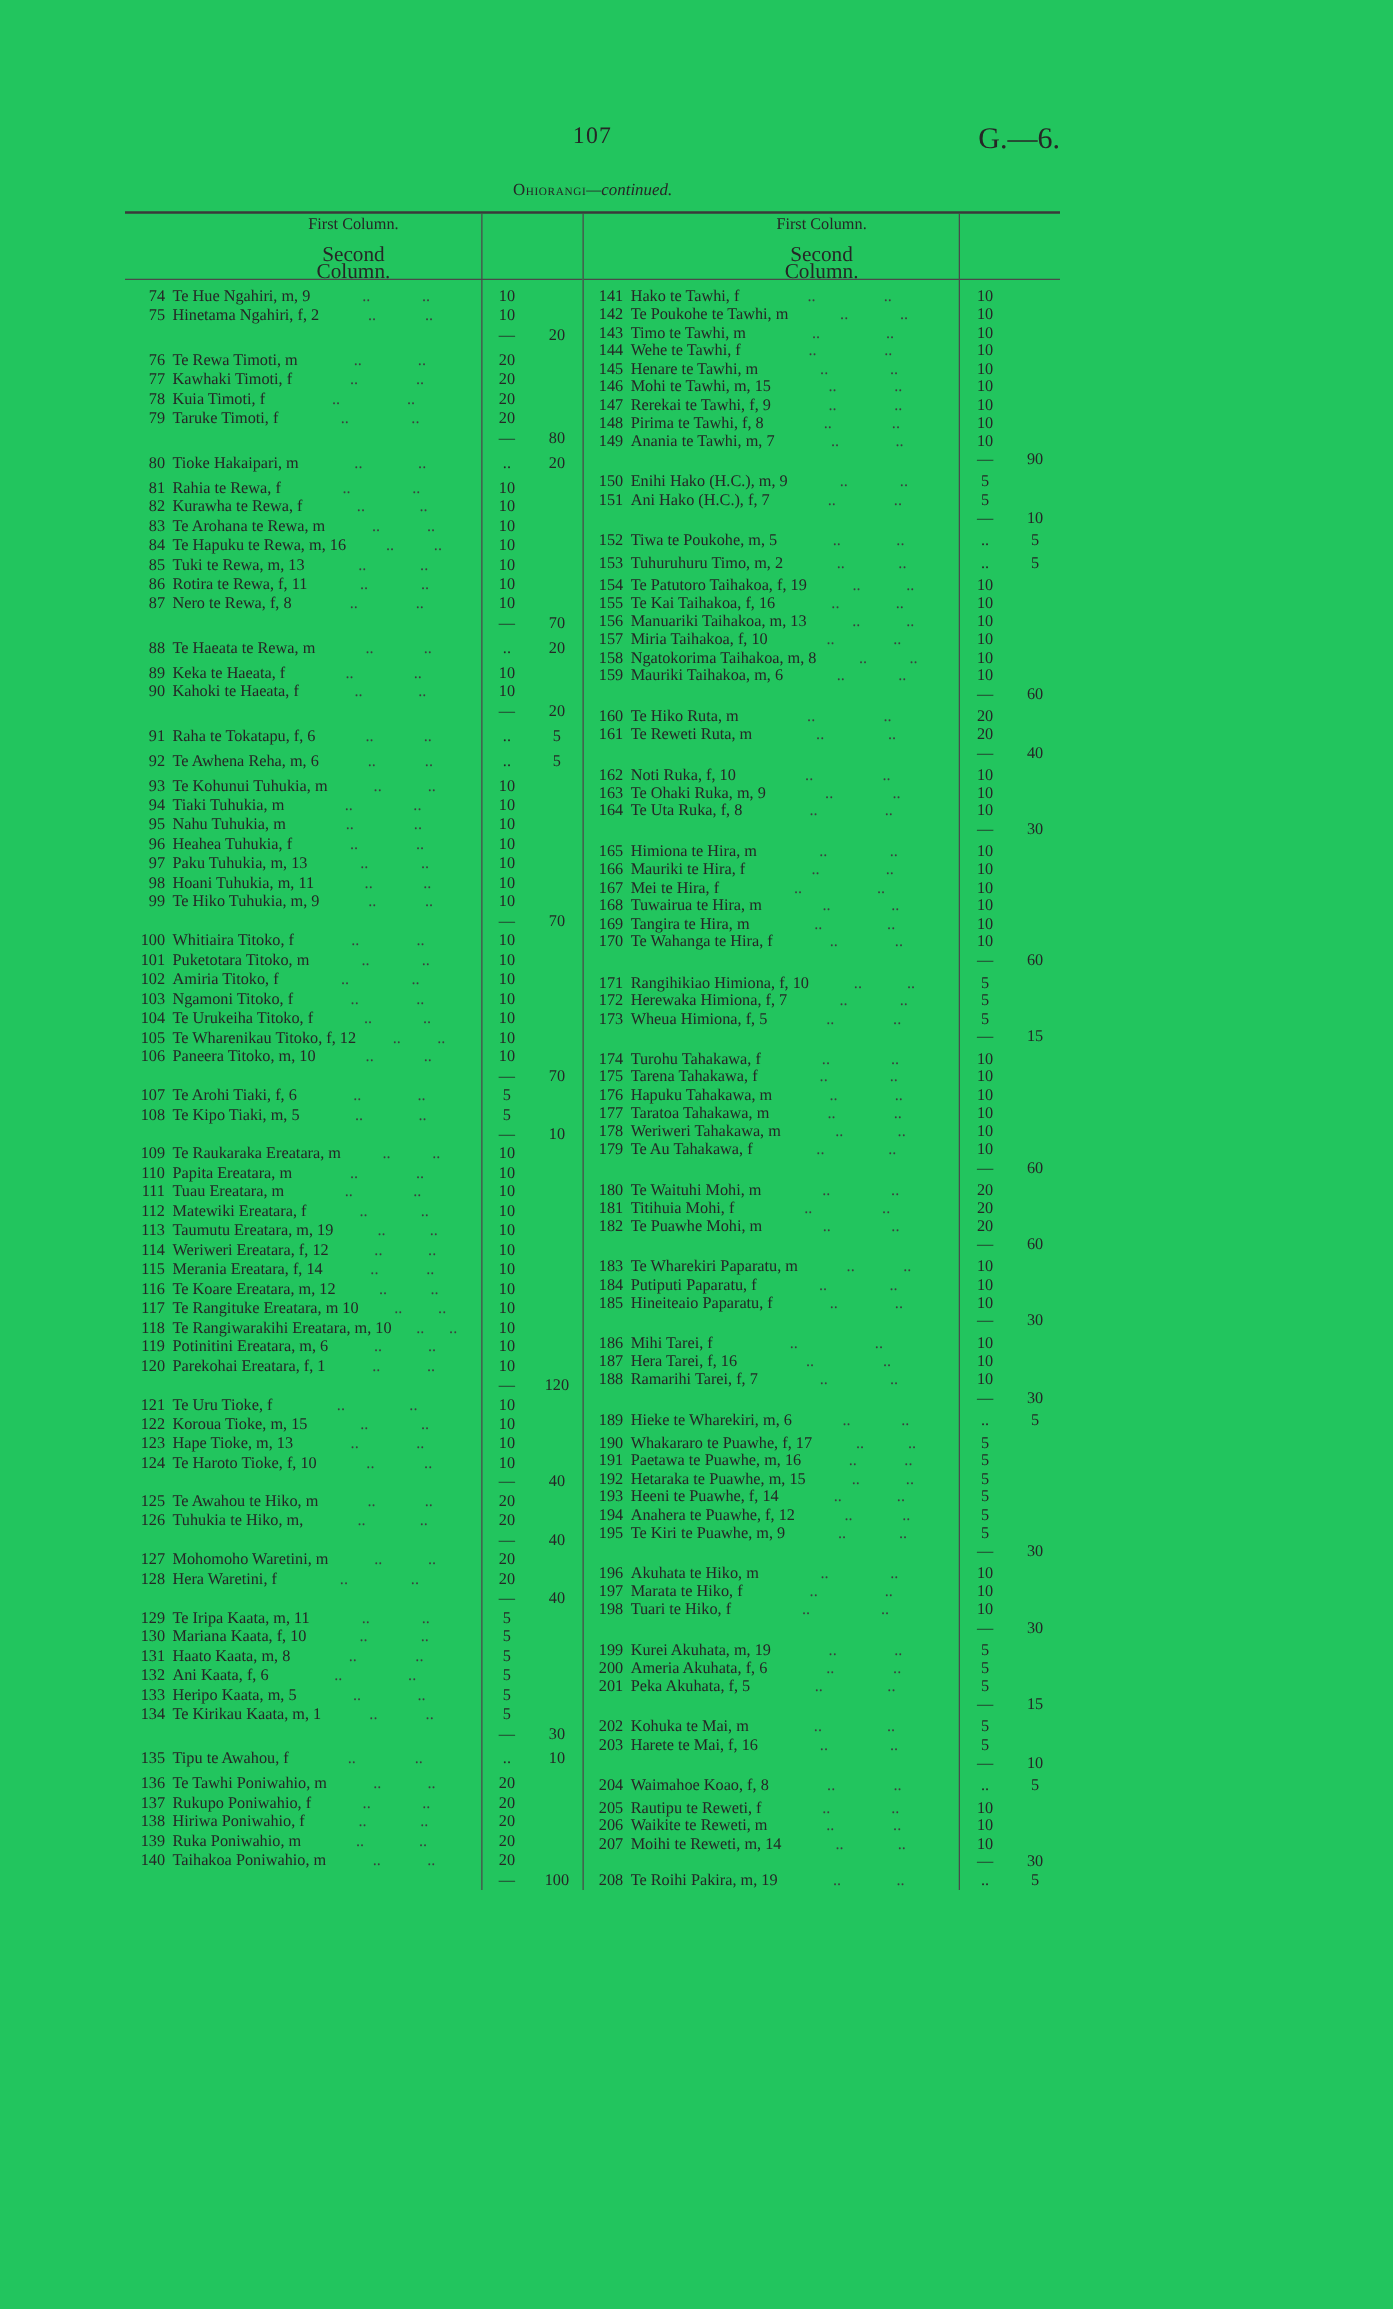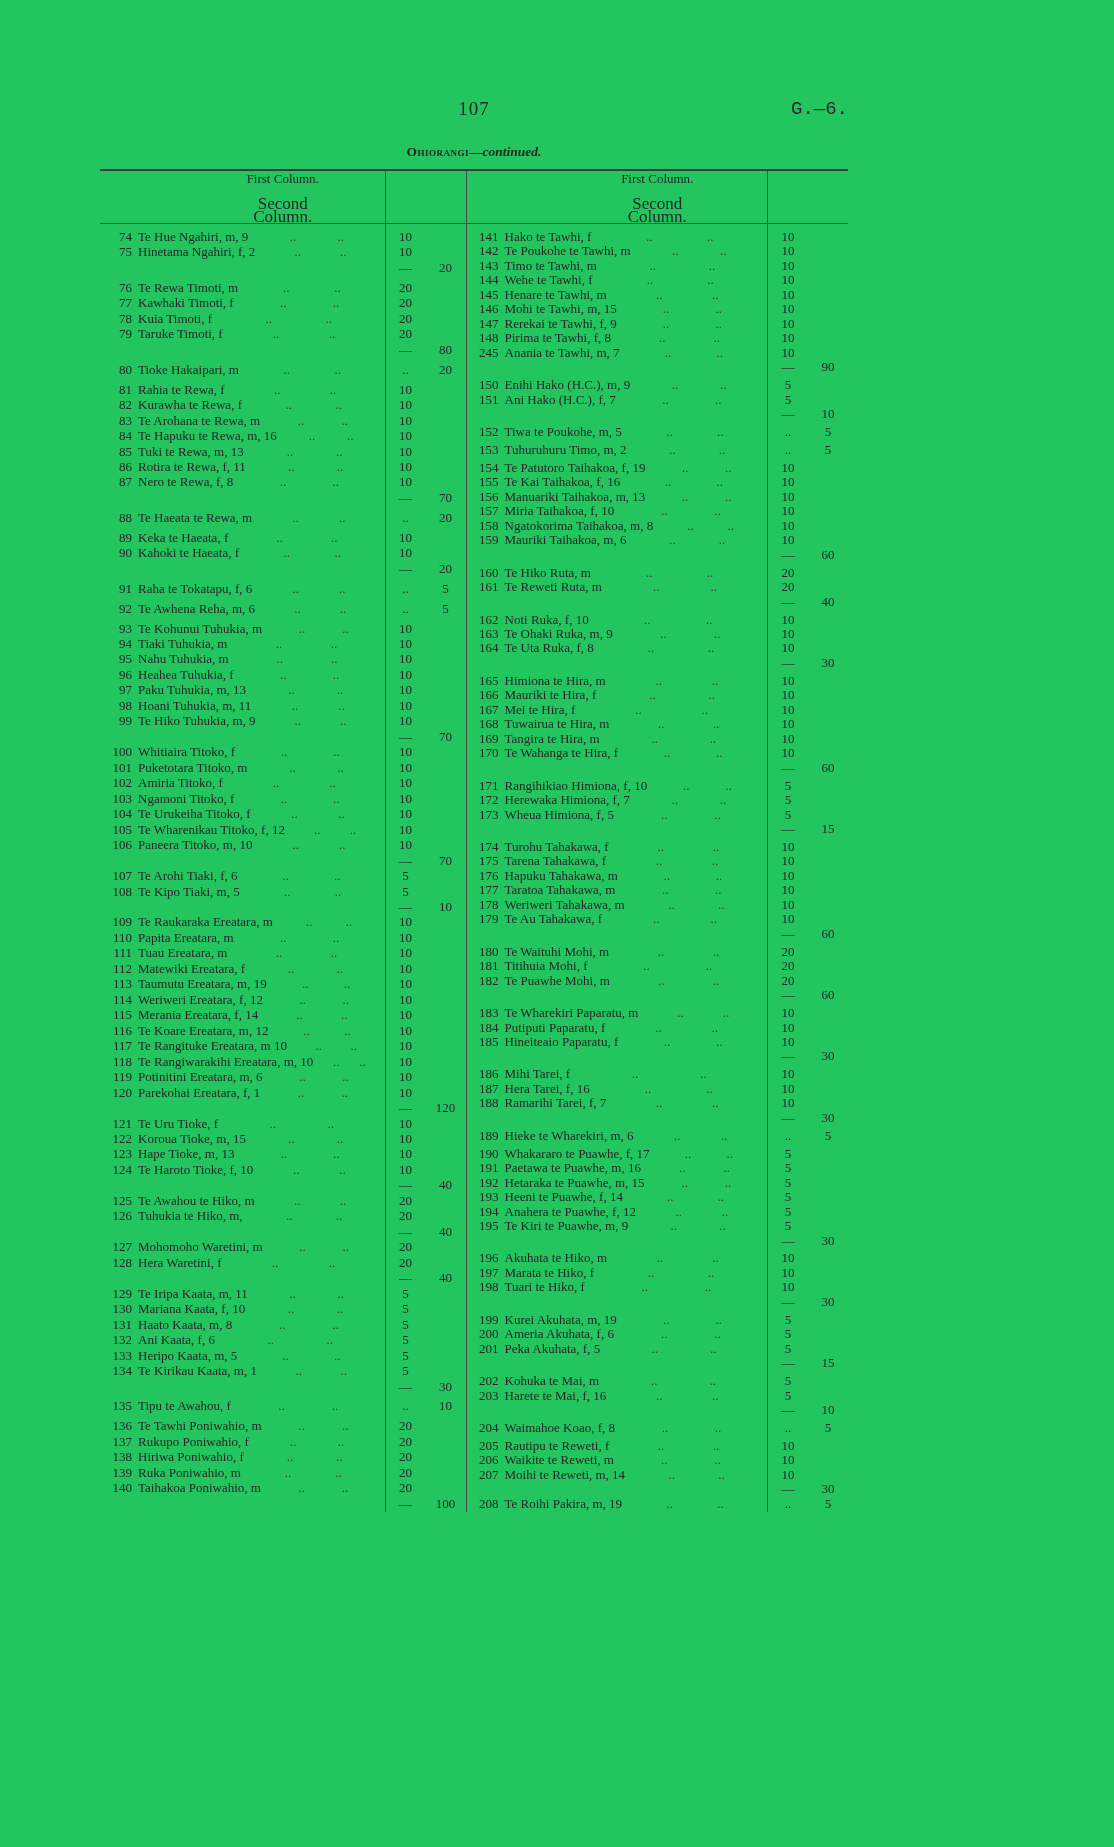--- a/index.html
+++ b/index.html
@@ -7,22 +7,22 @@
     position:relative;
     width:1114px;height:1847px;
     background:#22c55e;
     font-family:"Liberation Serif","DejaVu Serif",serif;
     color:#262626;
     overflow:hidden;
   }
   .content{position:absolute;left:100px;top:98px;width:748px;}
   .pagehead{position:relative;height:34px;}
   .pagenum{position:absolute;left:50%;transform:translateX(-50%);font-size:19px;letter-spacing:1px;}
-  .docref{position:absolute;right:0;top:0;font-size:19px;font-family:Liberation Mono, monospace;}
-  .tabletitle{text-align:center;font-size:13.5px;margin:12px 0 9px 0;font-weight:bold;}
+  .docref{position:absolute;right:0;top:0;font-size:24px;}
+  .tabletitle{text-align:center;font-size:13.5px;margin:12px 0 9px 0;}
   .tabletitle .sc{font-variant:small-caps;letter-spacing:0.5px;}
   .tabletitle .it{font-style:italic;}
   .table{
     display:flex;
     border-top:2px solid #3a3a3a;
   }
   .half{position:relative;}
   .half.left{width:366px;}
   .half.right{width:382px;border-left:1px solid #4a4a4a;}
   
@@ -1108,21 +1108,21 @@
                 <span class="leaders">
                   <span>..</span>
                   <span>..</span>
                 </span>
               </div>
               <span class="c-amt">10</span>
               <span class="c-sub"></span>
             </div>
             <div class="trow">
               <div class="c-name-area">
-                <span class="cnum">245</span>
+                <span class="cnum">149</span>
                 <span class="cname">Anania te Tawhi, m, 7</span>
                 <span class="leaders">
                   <span>..</span>
                   <span>..</span>
                 </span>
               </div>
               <span class="c-amt">10</span>
               <span class="c-sub"></span>
             </div>
             <div class="trow">

